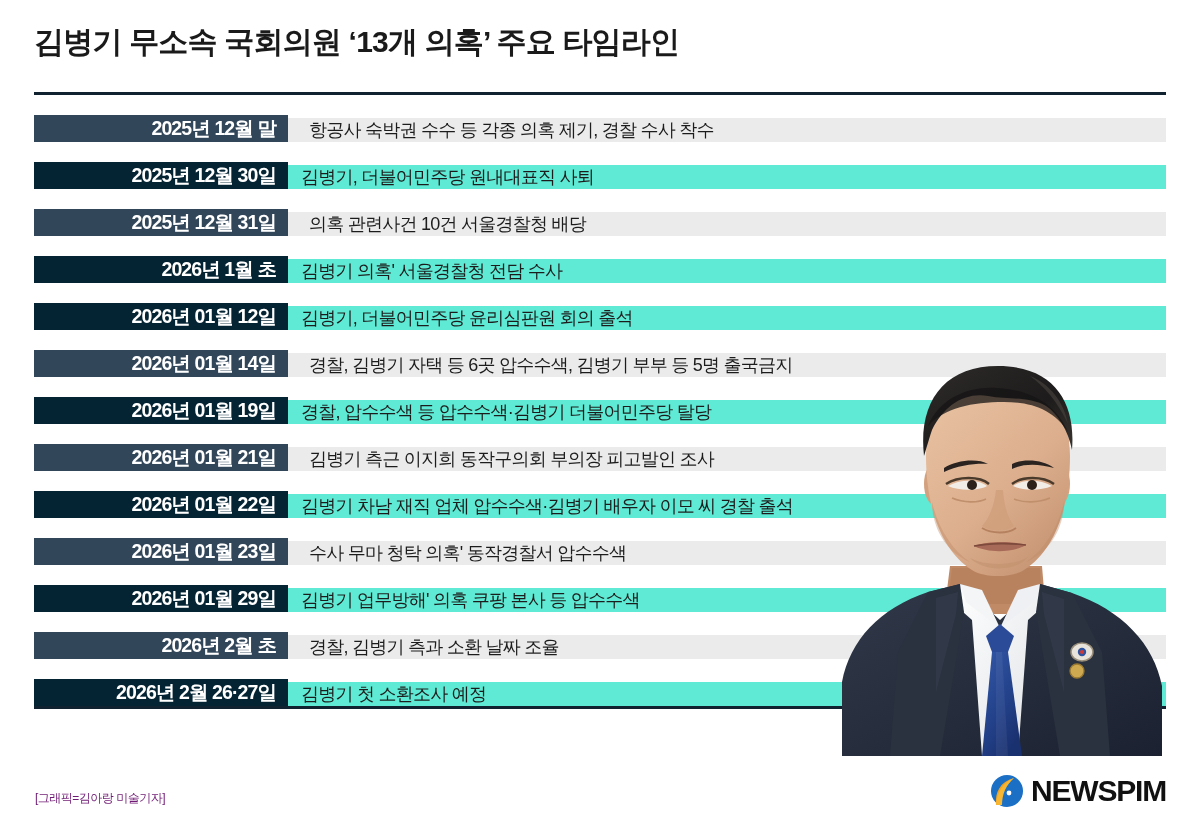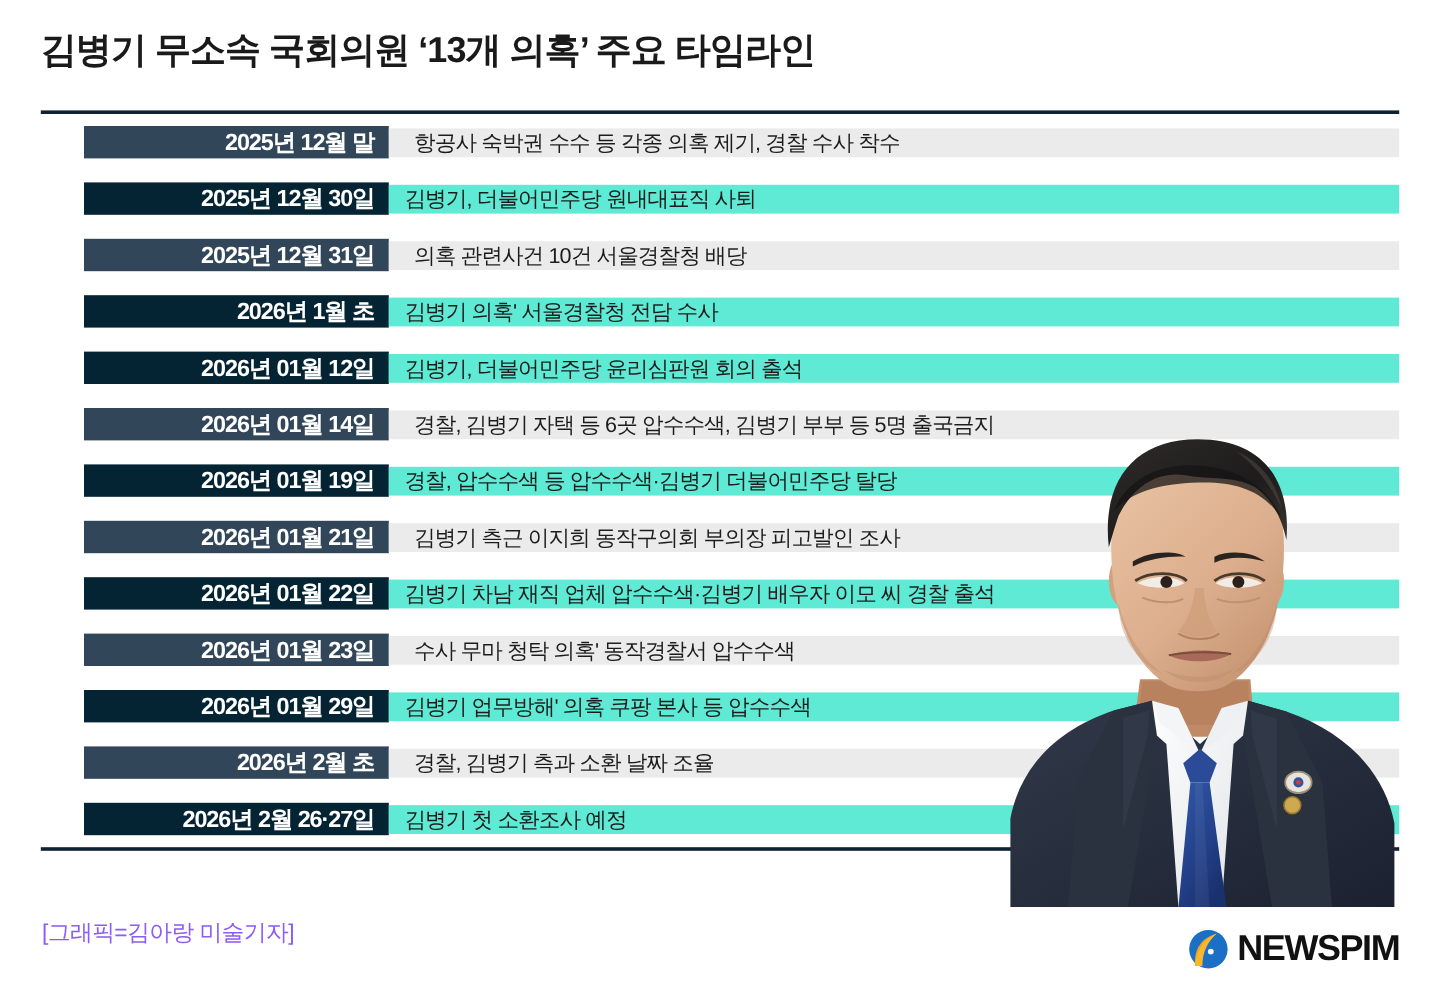--- a/index.html
+++ b/index.html
@@ -37,22 +37,21 @@
     top:92px;
     width:1132px;
     border-top:3px solid #10222f;
     border-bottom:3px solid #10222f;
     z-index:2;
   }
 
   .row {
     display:flex;
     height:47px;
-    align-items:center;
-    margin-left:36px;
+    align-items:flex-end;
   }
 
   .date-cell {
     width:254px;
     flex:0 0 254px;
     display:flex;
     align-items:center;
     justify-content:flex-end;
     padding-right:12px;
     font-size:19.5px;
@@ -90,23 +89,23 @@
     z-index:5;
     overflow:hidden;
     pointer-events:none;
   }
   #photo svg { display:block; }
 
   
   #credit {
     position:absolute;
     left:35px;
-    top:764px;
-    font-size:19px;
-    color:#8b5cf6;
+    top:790px;
+    font-size:12px;
+    color:#701a75;
     letter-spacing:-0.5px;
     white-space:nowrap;
   }
 
   #logo {
     position:absolute;
     right:34px;
     top:772px;
     height:38px;
     display:flex;

